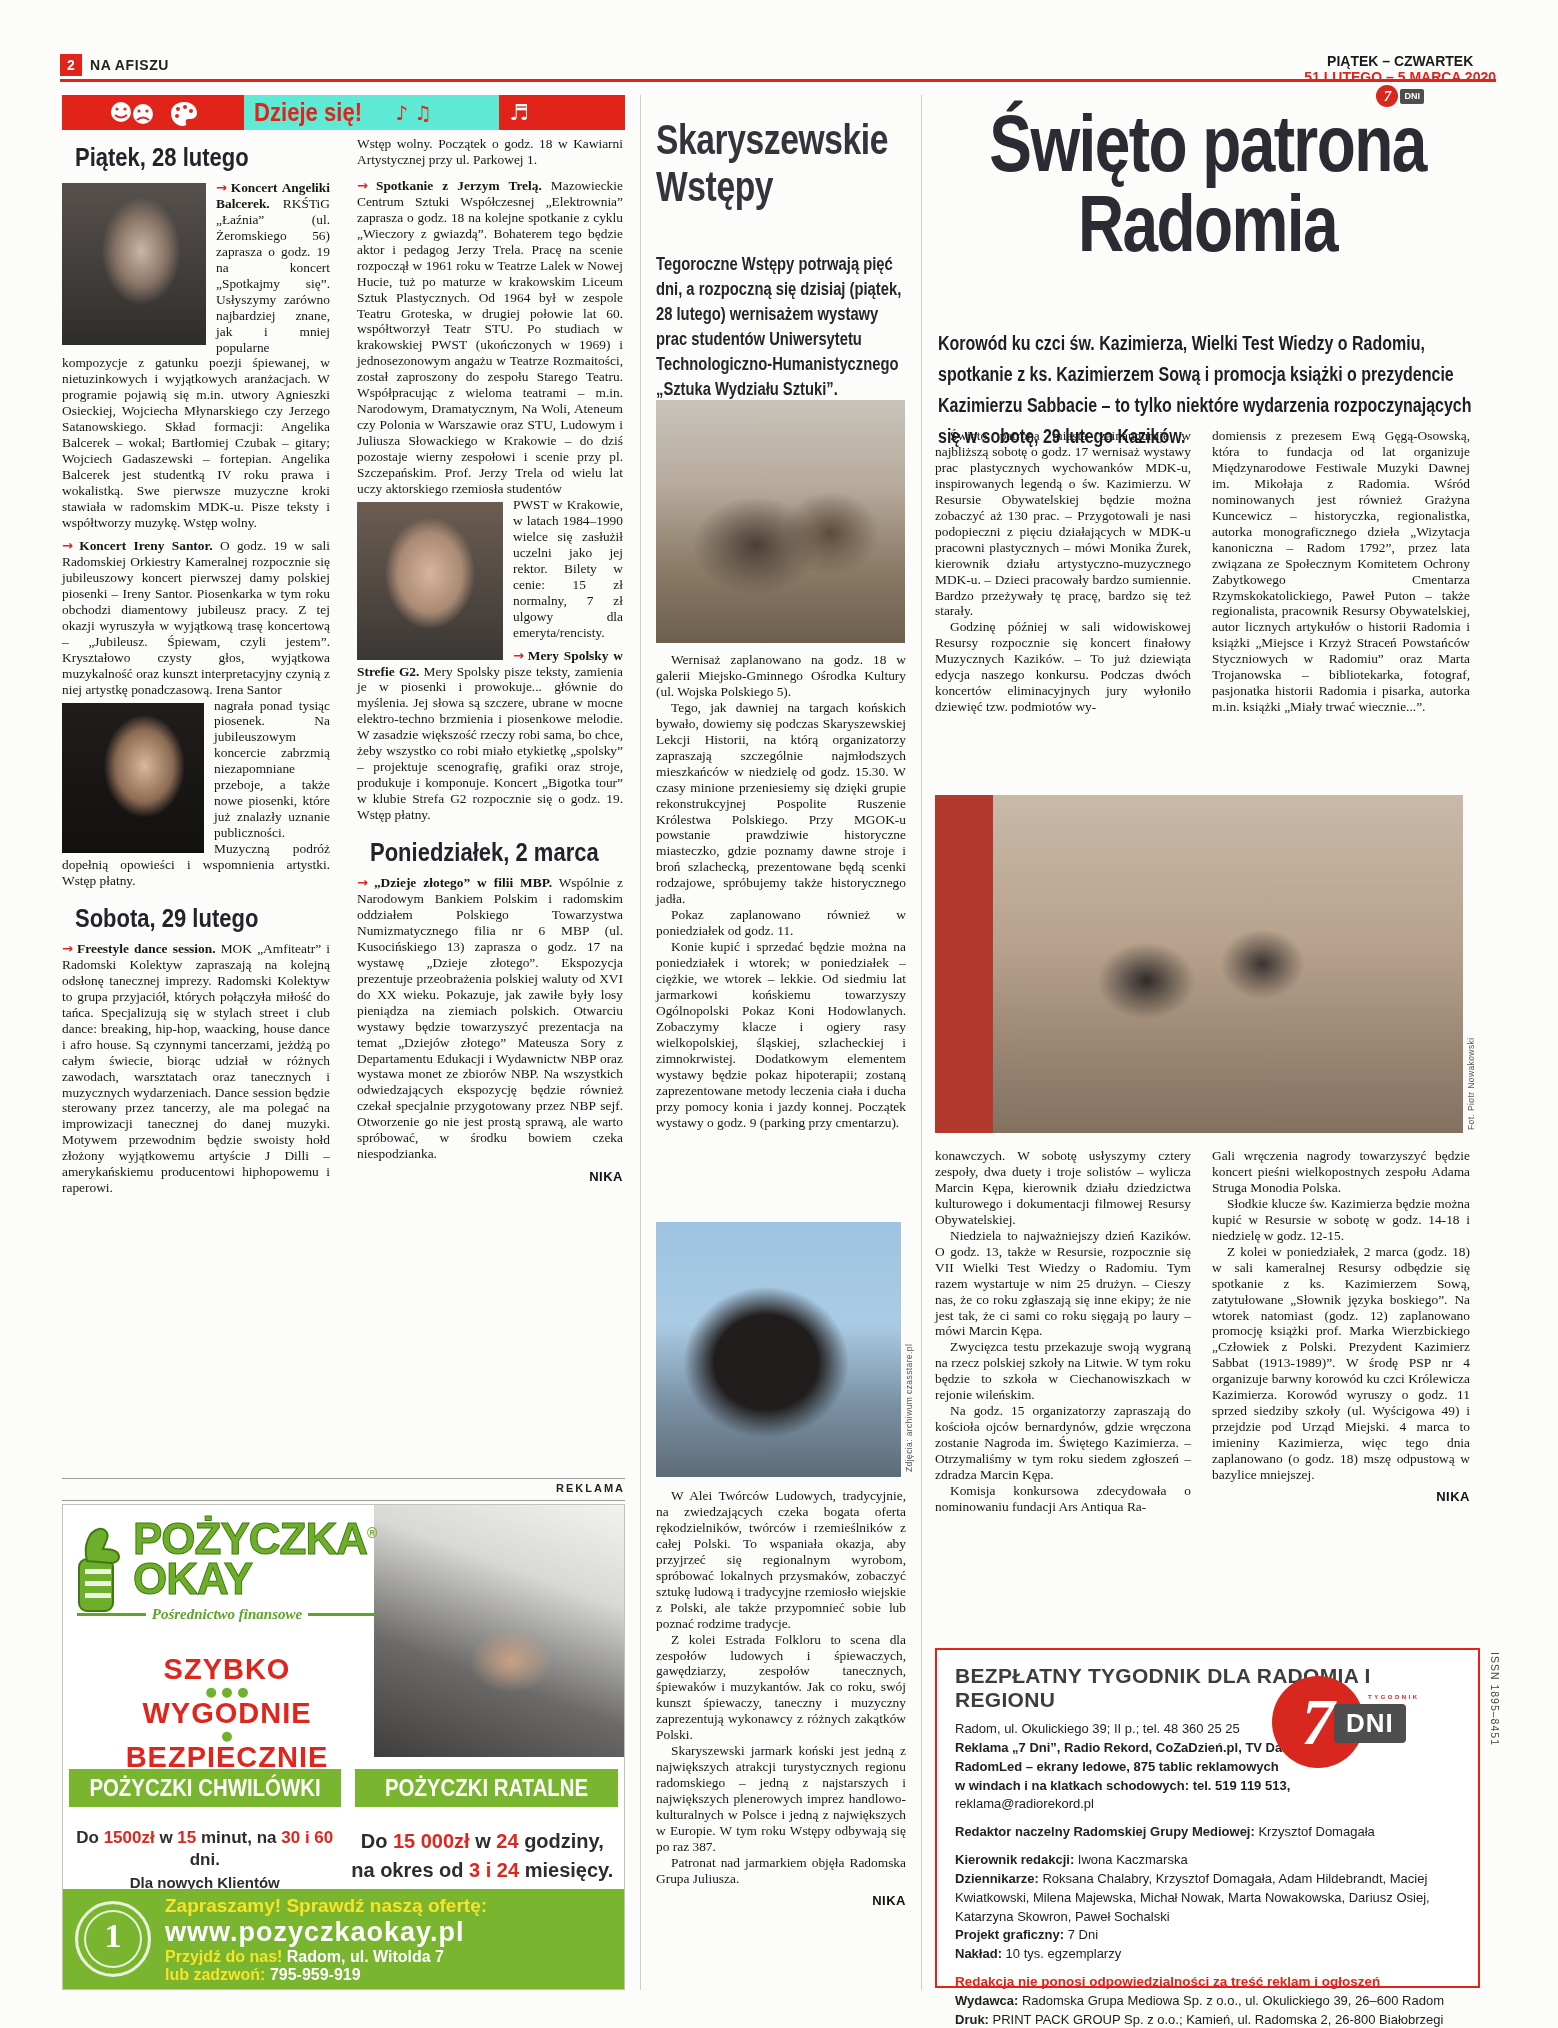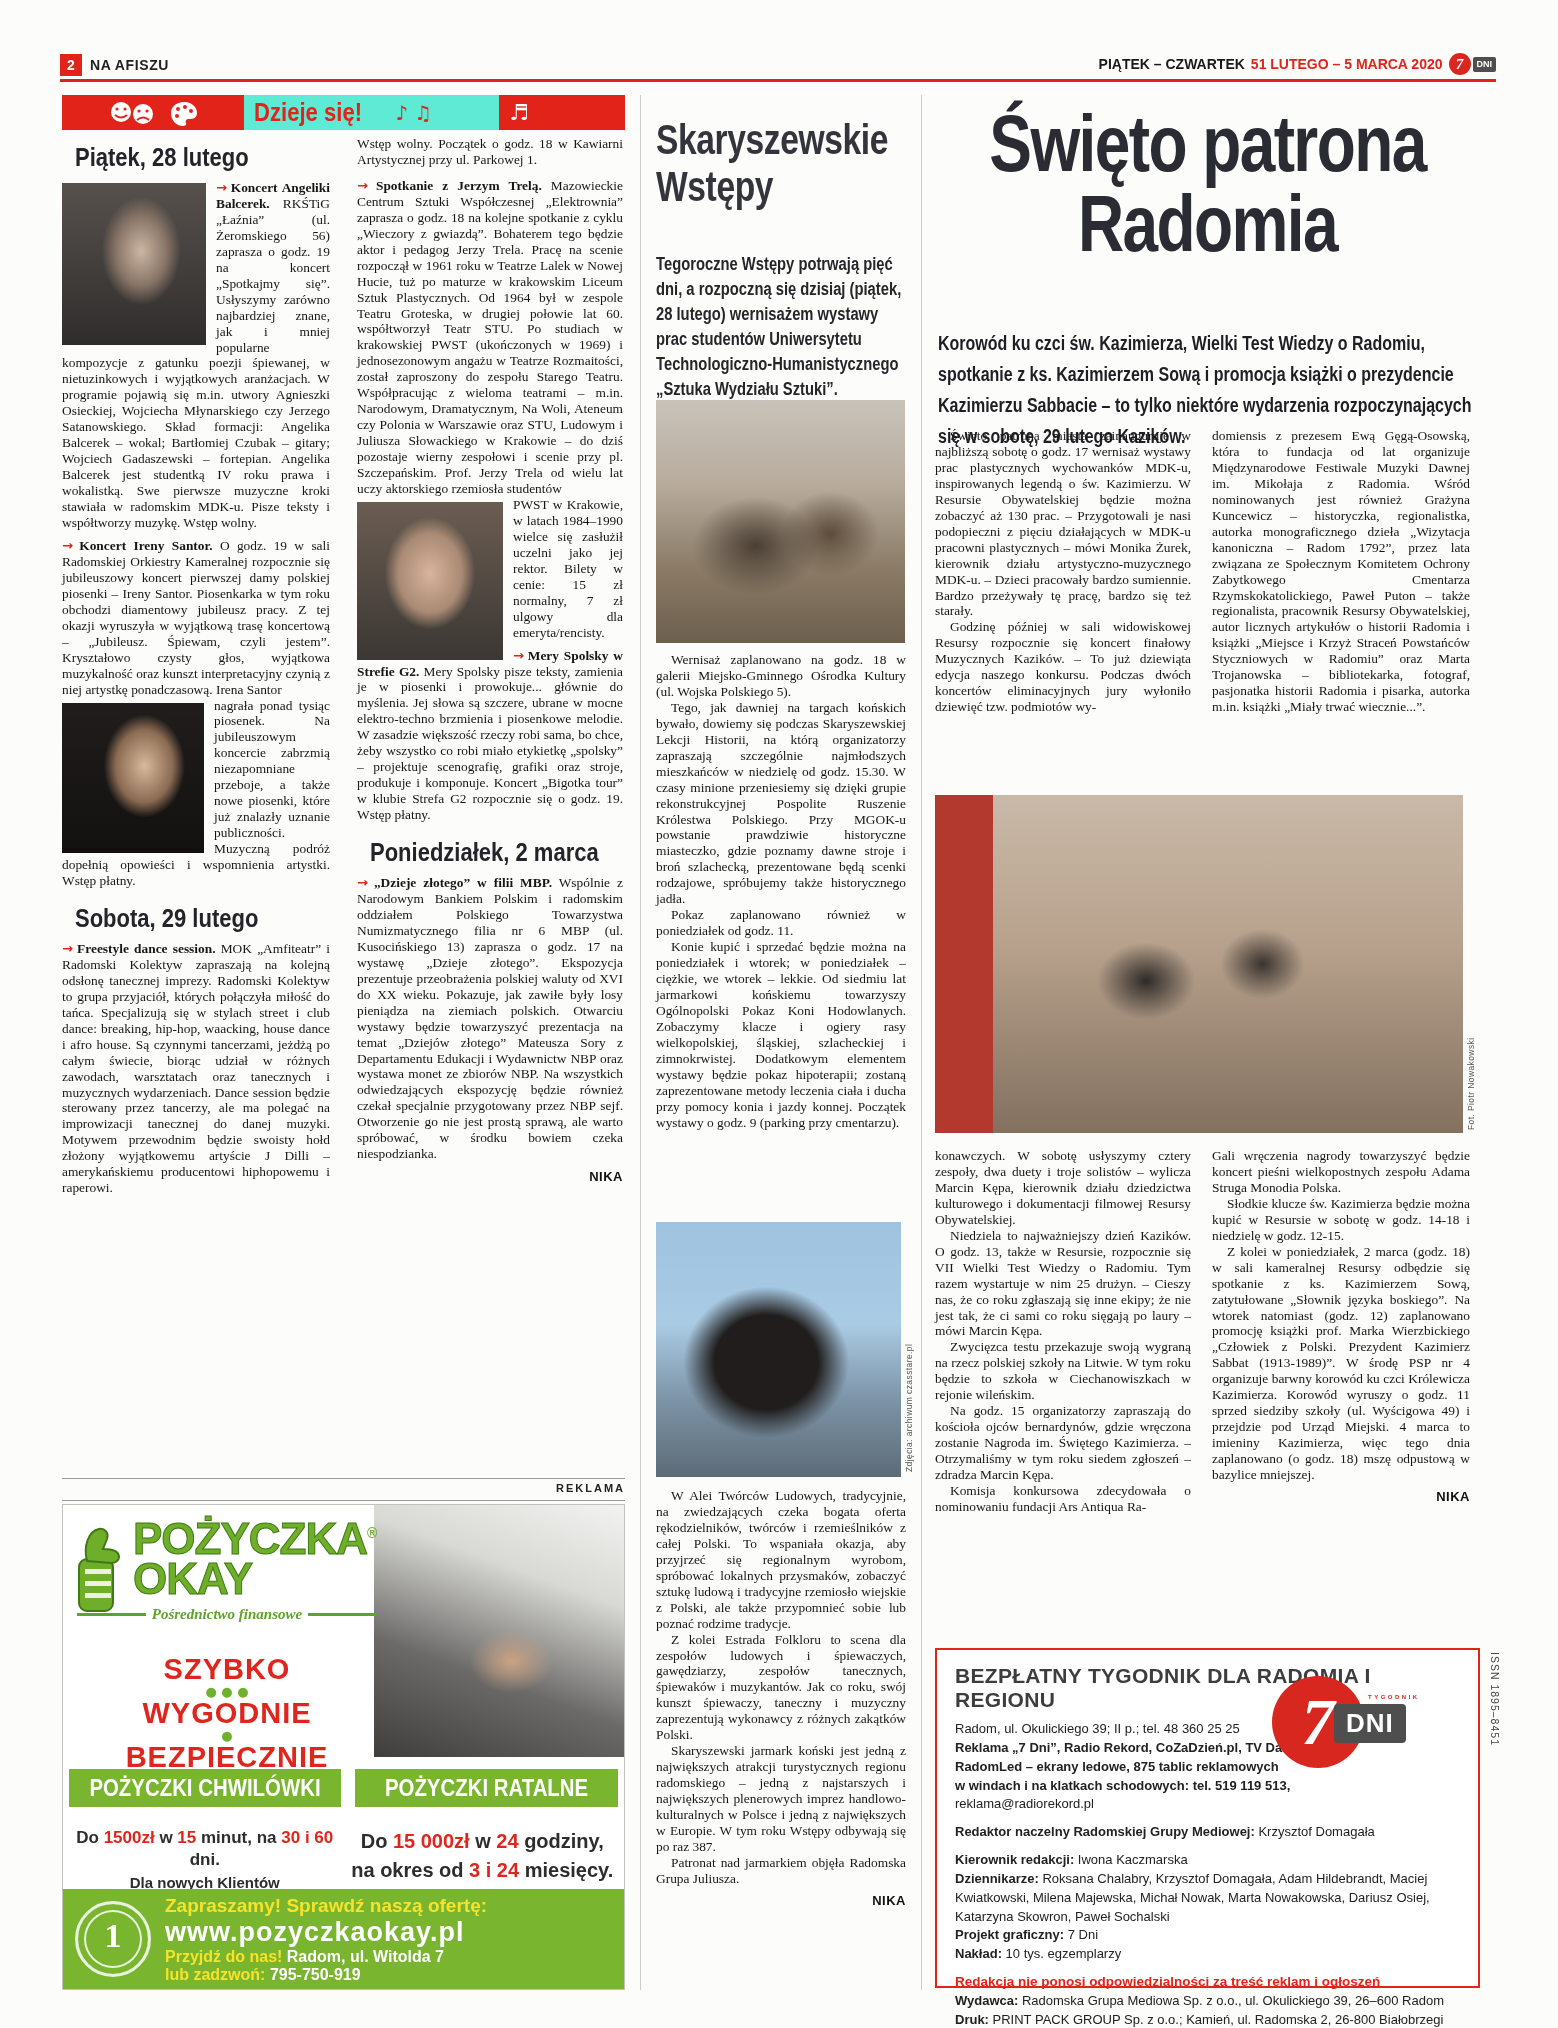--- a/index.html
+++ b/index.html
@@ -5,22 +5,22 @@
   html,body{margin:0;padding:0;background:#e9e9e7;}
   .page{position:relative;width:1558px;height:2028px;background:#fcfcfa;overflow:hidden;
         font-family:"Liberation Sans",sans-serif;color:#1a1a1a;}
   .abs{position:absolute;}
 
   
   .pgnum{position:absolute;left:60px;top:54px;width:22px;height:22px;background:#e2231a;color:#fff;
          font:700 14px/22px "Liberation Sans",sans-serif;text-align:center;}
   .section-label{position:absolute;left:90px;top:57px;font:700 14px "Liberation Sans",sans-serif;
          letter-spacing:.6px;color:#222;}
-  .hdr-right{position:absolute;right:62px;top:53px;display:flex;align-items:center;gap:6px;
-         font:700 14px "Liberation Sans",sans-serif;white-space:nowrap;}
+  .hdr-right{position:absolute;right:62px;top:53px;display:flex;align-items:center;gap:0;
+         font:700 14px "Liberation Sans",sans-serif;white-space:nowrap;flex-direction:column;}
   .hdr-right .red{color:#e2231a;}
   .minilogo{display:inline-flex;align-items:center;gap:2px;}
   .minilogo .c7{width:22px;height:22px;border-radius:50%;background:#d8271f;color:#fff;
          font:italic 700 15px/22px "Liberation Serif",serif;text-align:center;}
   .minilogo .dnibox{background:#4f4e4e;color:#fff;font:700 9px/1 "Liberation Sans",sans-serif;
          padding:3px 4px;border-radius:2px;}
   .redrule{position:absolute;left:60px;top:79px;width:1436px;height:3px;background:#e2231a;}
 
   .vdiv{position:absolute;top:95px;height:1895px;width:1px;background:#cfcdc8;}
 
@@ -264,21 +264,21 @@
       <div class="off off2">
         <span>Do </span><span class="r">15 000zł</span><span> w </span><span class="r">24</span><span> godziny, na okres od </span><span class="r">3 i 24</span><span> miesięcy. Bez sprawdzania w </span><span class="r">BIK</span>
       </div>
     </div>
     <div class="ad-foot">
       <div class="medal">1</div>
       <div>
         <div class="ft1">Zapraszamy! Sprawdź naszą ofertę:</div>
         <div class="ft-url">www.pozyczkaokay.pl</div>
         <div class="ft3"><span>Przyjdź do nas!</span><span class="w"> Radom, ul. Witolda 7</span></div>
-        <div class="ft3"><span>lub zadzwoń:</span><span class="w"> 795-750-919</span></div>
+        <div class="ft3"><span>lub zadzwoń:</span><span class="w"> 795-959-919</span></div>
       </div>
     </div>
   </div>
 
   <div class="midtitle">Skaryszewskie Wstępy</div>
   <div class="midlead">Tegoroczne Wstępy potrwają pięć dni, a rozpoczną się dzisiaj (piątek, 28 lutego) wernisażem wystawy prac studentów Uniwersytetu Technologiczno-Humanistycznego „Sztuka Wydziału Sztuki”.</div>
   <div class="abs ph ph-horse1" style="left:656px;top:400px;width:249px;height:243px;"></div>
 
   <div class="abs bt" style="left:656px;top:652px;width:250px;">
     <p>Wernisaż zaplanowano na godz. 18 w galerii Miejsko-Gminnego Ośrodka Kultury (ul. Wojska Polskiego 5).</p>

